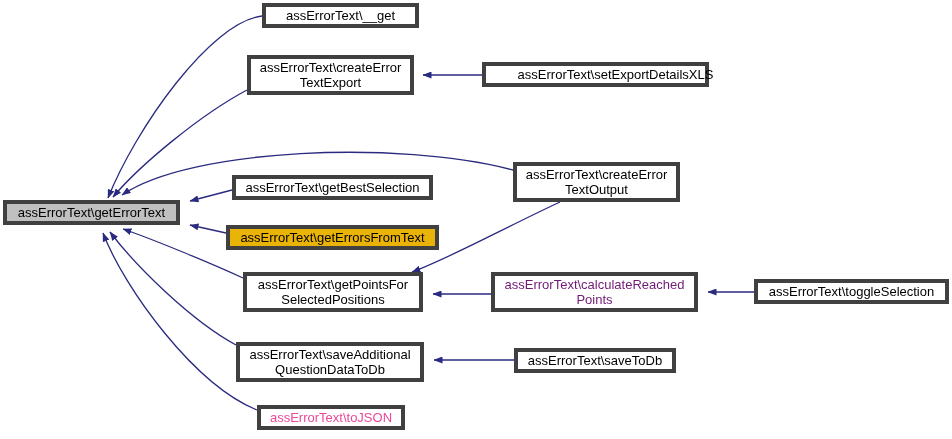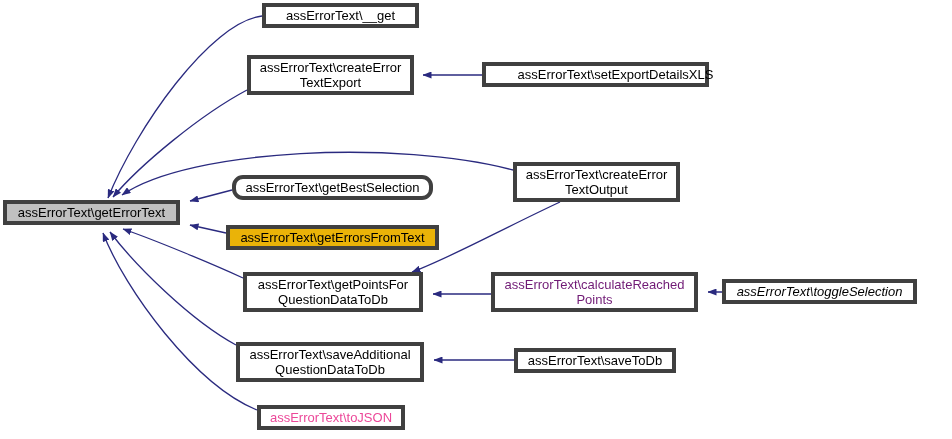--- a/index.html
+++ b/index.html
@@ -72,26 +72,26 @@
   </svg>
 
   <div id="nodes-group">
       <div class="node current" style="left: 3px; top: 200px; width: 177px; height: 25px; background: rgb(192, 192, 192); border-color: rgb(64, 64, 64); color: rgb(0, 0, 0);">assErrorText\getErrorText</div>
       <div class="node" style="left: 262px; top: 3px; width: 157px; height: 25px; background: rgb(255, 255, 255); border-color: rgb(64, 64, 64); color: rgb(0, 0, 0);">assErrorText\__get</div>
       <div class="node" style="left: 247px; top: 55px; width: 167px; height: 40px; background: rgb(255, 255, 255); border-color: rgb(64, 64, 64); color: rgb(0, 0, 0);">assErrorText\createError
 TextExport</div>
       <div class="node" style="left: 482px; top: 62px; width: 227px; height: 25px; background: rgb(255, 255, 255); border-color: rgb(64, 64, 64); color: rgb(0, 0, 0); padding-left: 40px;">assErrorText\setExportDetailsXLS</div>
       <div class="node" style="left: 513px; top: 162px; width: 167px; height: 40px; background: rgb(255, 255, 255); border-color: rgb(64, 64, 64); color: rgb(0, 0, 0);">assErrorText\createError
 TextOutput</div>
-      <div class="node" style="left: 232px; top: 175px; width: 201px; height: 25px; background: rgb(255, 255, 255); border-color: rgb(64, 64, 64); color: rgb(0, 0, 0); border-radius: 11px;">assErrorText\getBestSelection</div>
+      <div class="node" style="left: 232px; top: 175px; width: 201px; height: 25px; background: rgb(255, 255, 255); border-color: rgb(64, 64, 64); color: rgb(0, 0, 0);">assErrorText\getBestSelection</div>
       <div class="node" style="left: 226px; top: 225px; width: 213px; height: 25px; background: #eab308; border-color: rgb(64, 64, 64); color: rgb(0, 0, 0);">assErrorText\getErrorsFromText</div>
       <div class="node" style="left: 243px; top: 272px; width: 180px; height: 40px; background: rgb(255, 255, 255); border-color: rgb(64, 64, 64); color: rgb(0, 0, 0);">assErrorText\getPointsFor
-QuestionDataToDb</div>
+SelectedPositions</div>
       <div class="node" style="left: 491px; top: 272px; width: 207px; height: 40px; background: rgb(255, 255, 255); border-color: rgb(64, 64, 64); color: #701a75;">assErrorText\calculateReached
 Points</div>
-      <div class="node" style="left: 722px; top: 279px; width: 195px; height: 25px; background: rgb(255, 255, 255); border-color: rgb(64, 64, 64); color: rgb(0, 0, 0); font-style: italic;">assErrorText\toggleSelection</div>
+      <div class="node" style="left: 754px; top: 279px; width: 195px; height: 25px; background: rgb(255, 255, 255); border-color: rgb(64, 64, 64); color: rgb(0, 0, 0);">assErrorText\toggleSelection</div>
       <div class="node" style="left: 236px; top: 342px; width: 188px; height: 40px; background: rgb(255, 255, 255); border-color: rgb(64, 64, 64); color: rgb(0, 0, 0);">assErrorText\saveAdditional
 QuestionDataToDb</div>
       <div class="node" style="left: 514px; top: 348px; width: 162px; height: 25px; background: rgb(255, 255, 255); border-color: rgb(64, 64, 64); color: rgb(0, 0, 0);">assErrorText\saveToDb</div>
       <div class="node" style="left: 257px; top: 405px; width: 148px; height: 25px; background: rgb(255, 255, 255); border-color: rgb(64, 64, 64); color: #ec4899;">assErrorText\toJSON</div>
     </div>
 
 </div>
 
 </body></html>

